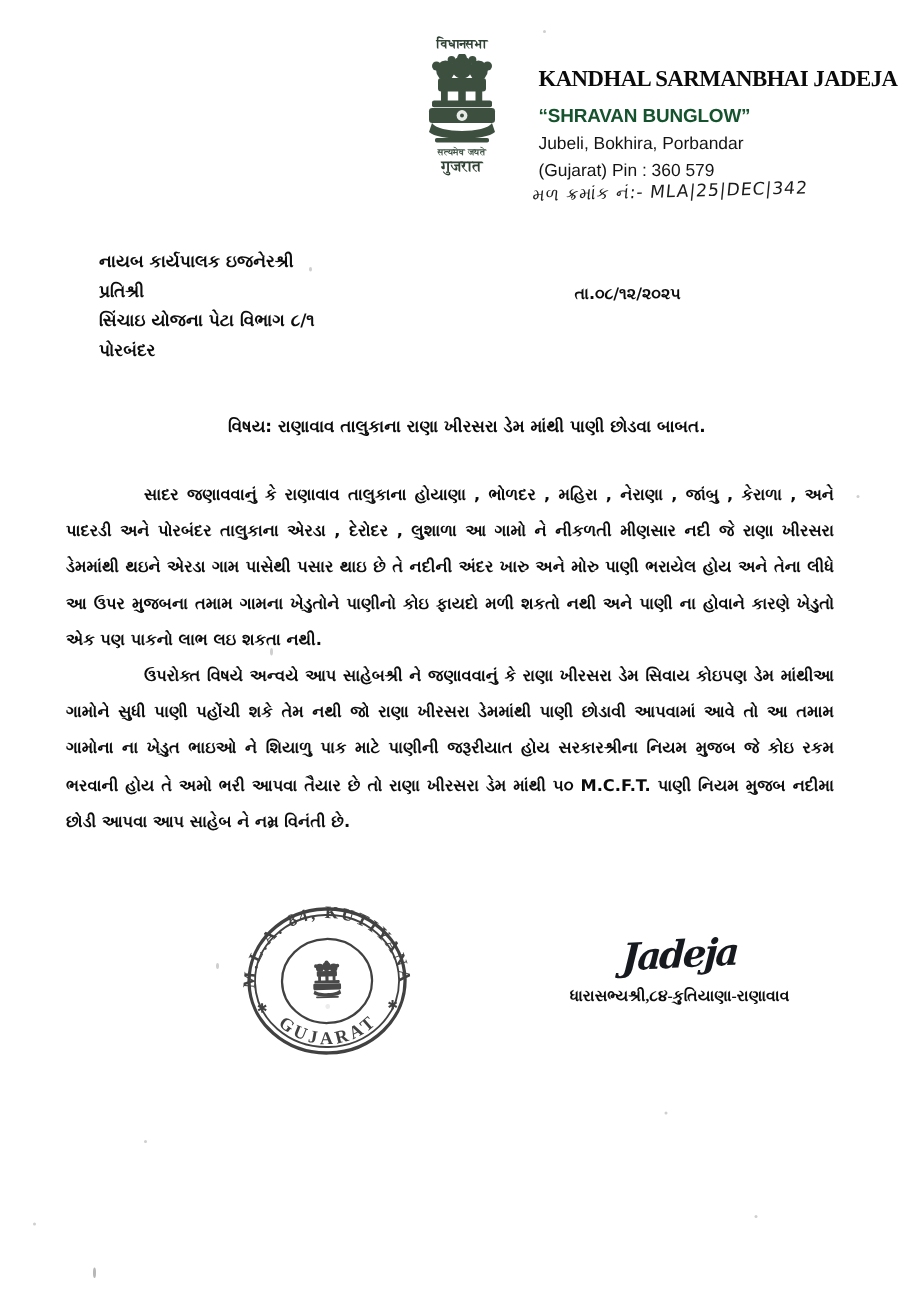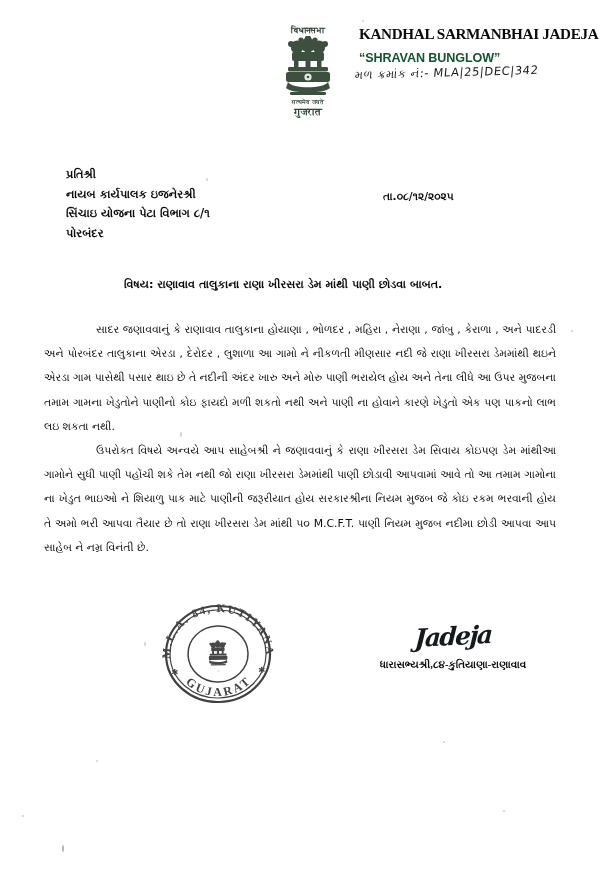--- a/index.html
+++ b/index.html
@@ -69,21 +69,21 @@
     font-family: "DejaVu Sans", sans-serif;
     font-size: 10px;
     font-weight: bold;
     color: #2f4234;
     margin-top: 2px;
   }
 
   .head-block {
     position: absolute;
     left: 359px;
-    top: 7px;
+    top: 26px;
     width: 240px;
   }
   .head-name {
     font-family: "Liberation Serif", serif;
     font-weight: bold;
     font-size: 15.2px;
     letter-spacing: -0.35px;
     color: #0b0b0b;
     white-space: nowrap;
   }
@@ -150,39 +150,39 @@
     font-size: 10.6px;
     font-weight: bold;
     color: #0d0d0d;
     white-space: nowrap;
     text-align: center;
   }
 
   
   .subject {
     position: absolute;
-    left: 124px;
+    left: 152px;
     top: 278px;
     width: 420px;
     font-family: "DejaVu Sans", sans-serif;
     font-size: 11.2px;
     font-weight: bold;
     color: #0b0b0b;
     white-space: nowrap;
   }
 
   
   .body-text {
     position: absolute;
     left: 44px;
     top: 318px;
     width: 512px;
     font-family: "DejaVu Sans", sans-serif;
     font-size: 10.85px;
-    font-weight: normal;
+    font-weight: bold;
     color: #0c0c0c;
     line-height: 24.2px;
   }
   .body-text p {
     margin: 0;
     text-align: justify;
     text-justify: inter-word;
     text-indent: 52px;
   }
   .body-text p + p { margin-top: 0px; }
@@ -278,27 +278,29 @@
         </g>
       </svg>
 
       <div class="emblem-motto">सत्यमेव जयते</div>
       <div class="emblem-state">गुजरात</div>
     </div>
 
     <div class="head-block">
       <div class="head-name">KANDHAL SARMANBHAI JADEJA</div>
       <div class="head-bungalow">“SHRAVAN BUNGLOW”</div>
+      <div class="head-addr">Jubeli, Bokhira, Porbandar</div>
+      <div class="head-pin">(Gujarat) Pin : 360 579</div>
       <div class="head-refno">મળ ક્રમાંક નં:- MLA|25|DEC|342</div>
     </div>
   </div>
 
   <div class="recipient">
+    <div>નાયબ કાર્યપાલક ઇજનેરશ્રી</div>
     <div>પ્રતિશ્રી</div>
-    <div>નાયબ કાર્યપાલક ઇજનેરશ્રી</div>
     <div>સિંચાઇ યોજના પેટા વિભાગ ૮/૧</div>
     <div>પોરબંદર</div>
   </div>
 
   <div class="letter-date">તા.૦૮/૧૨/૨૦૨૫</div>
 
   <div class="subject">વિષય: રાણાવાવ તાલુકાના રાણા ખીરસરા ડેમ માંથી પાણી છોડવા બાબત.</div>
 
   <div class="body-text">
     <p>સાદર જણાવવાનું કે રાણાવાવ તાલુકાના હોયાણા , ભોળદર , મહિરા , નેરાણા , જાંબુ , કેરાળા , અને પાદરડી અને પોરબંદર તાલુકાના એરડા , દેરોદર , લુશાળા આ ગામો ને નીકળતી મીણસાર નદી જે રાણા ખીરસરા ડેમમાંથી થઇને એરડા ગામ પાસેથી પસાર થાઇ છે તે નદીની અંદર ખારુ અને મોરુ પાણી ભરાયેલ હોય અને તેના લીધે આ ઉપર મુજબના તમામ ગામના ખેડુતોને પાણીનો કોઇ ફાયદો મળી શકતો નથી અને પાણી ના હોવાને કારણે ખેડુતો એક પણ પાકનો લાભ લઇ શકતા નથી.</p>

